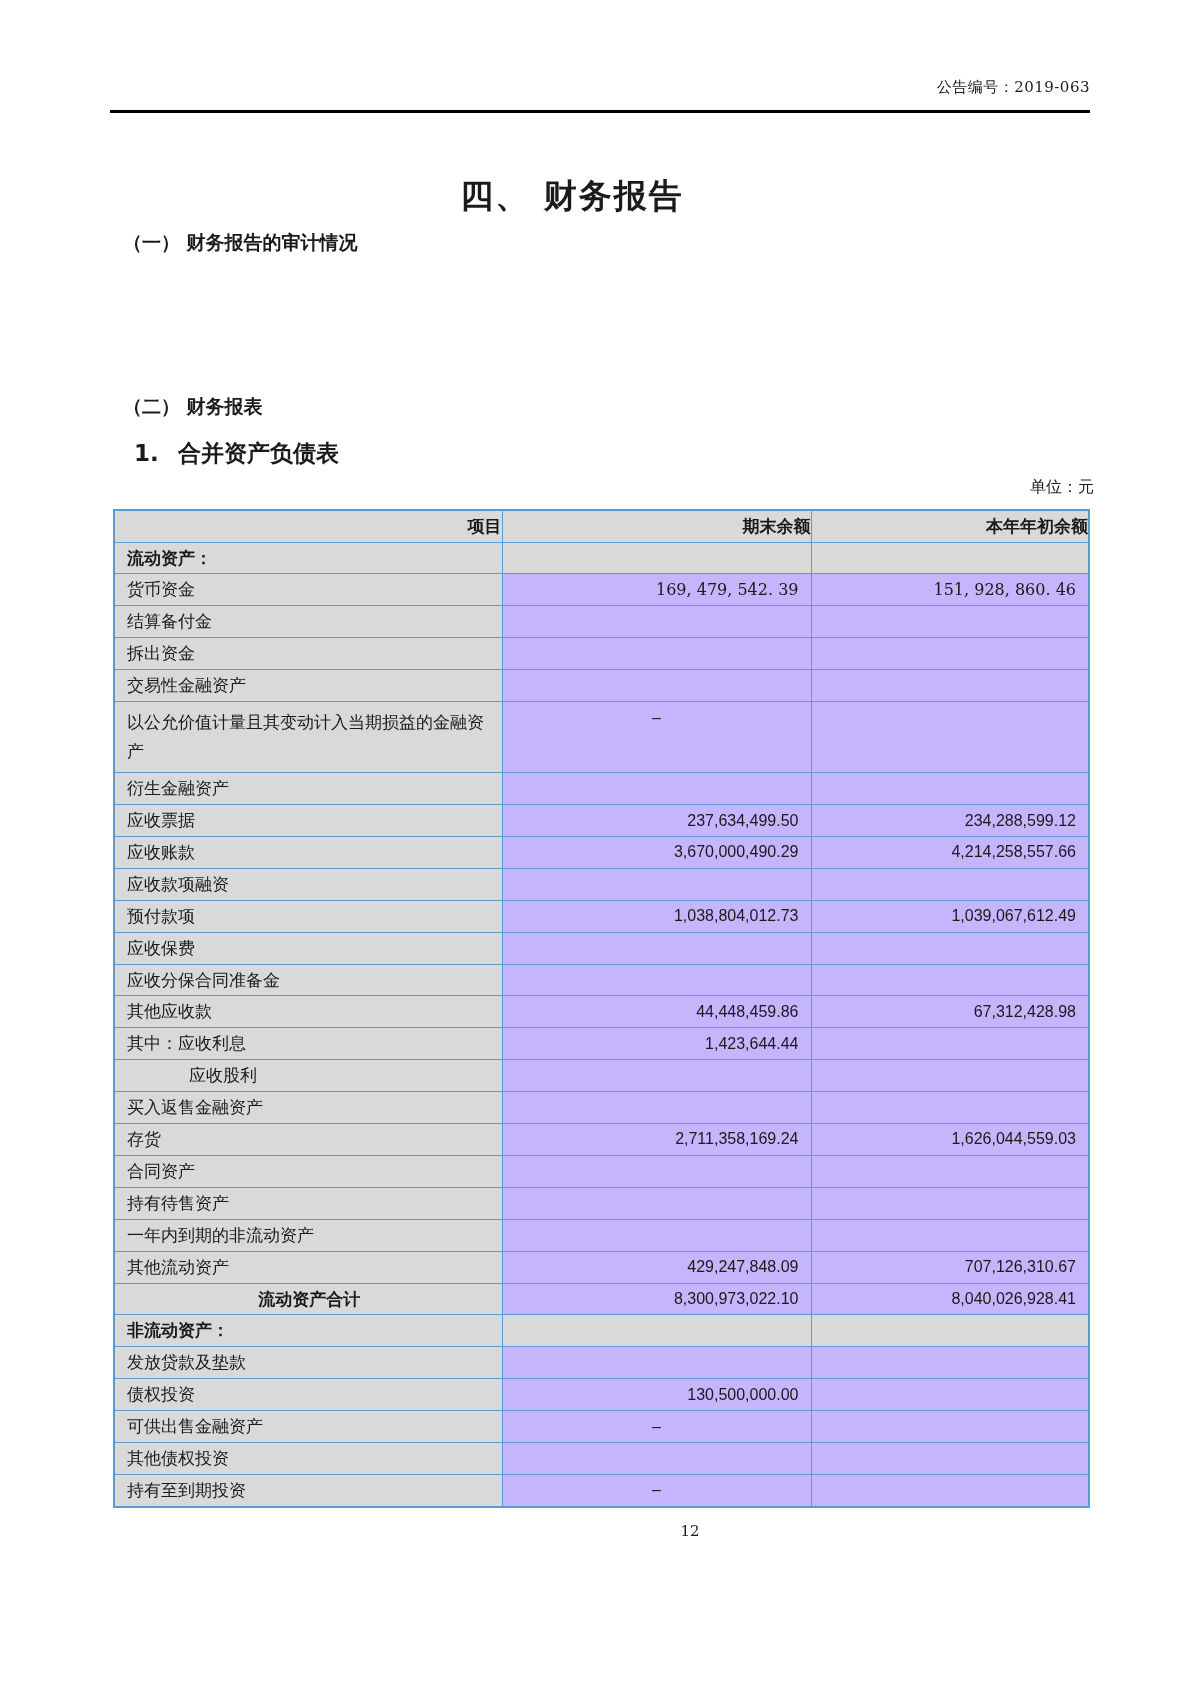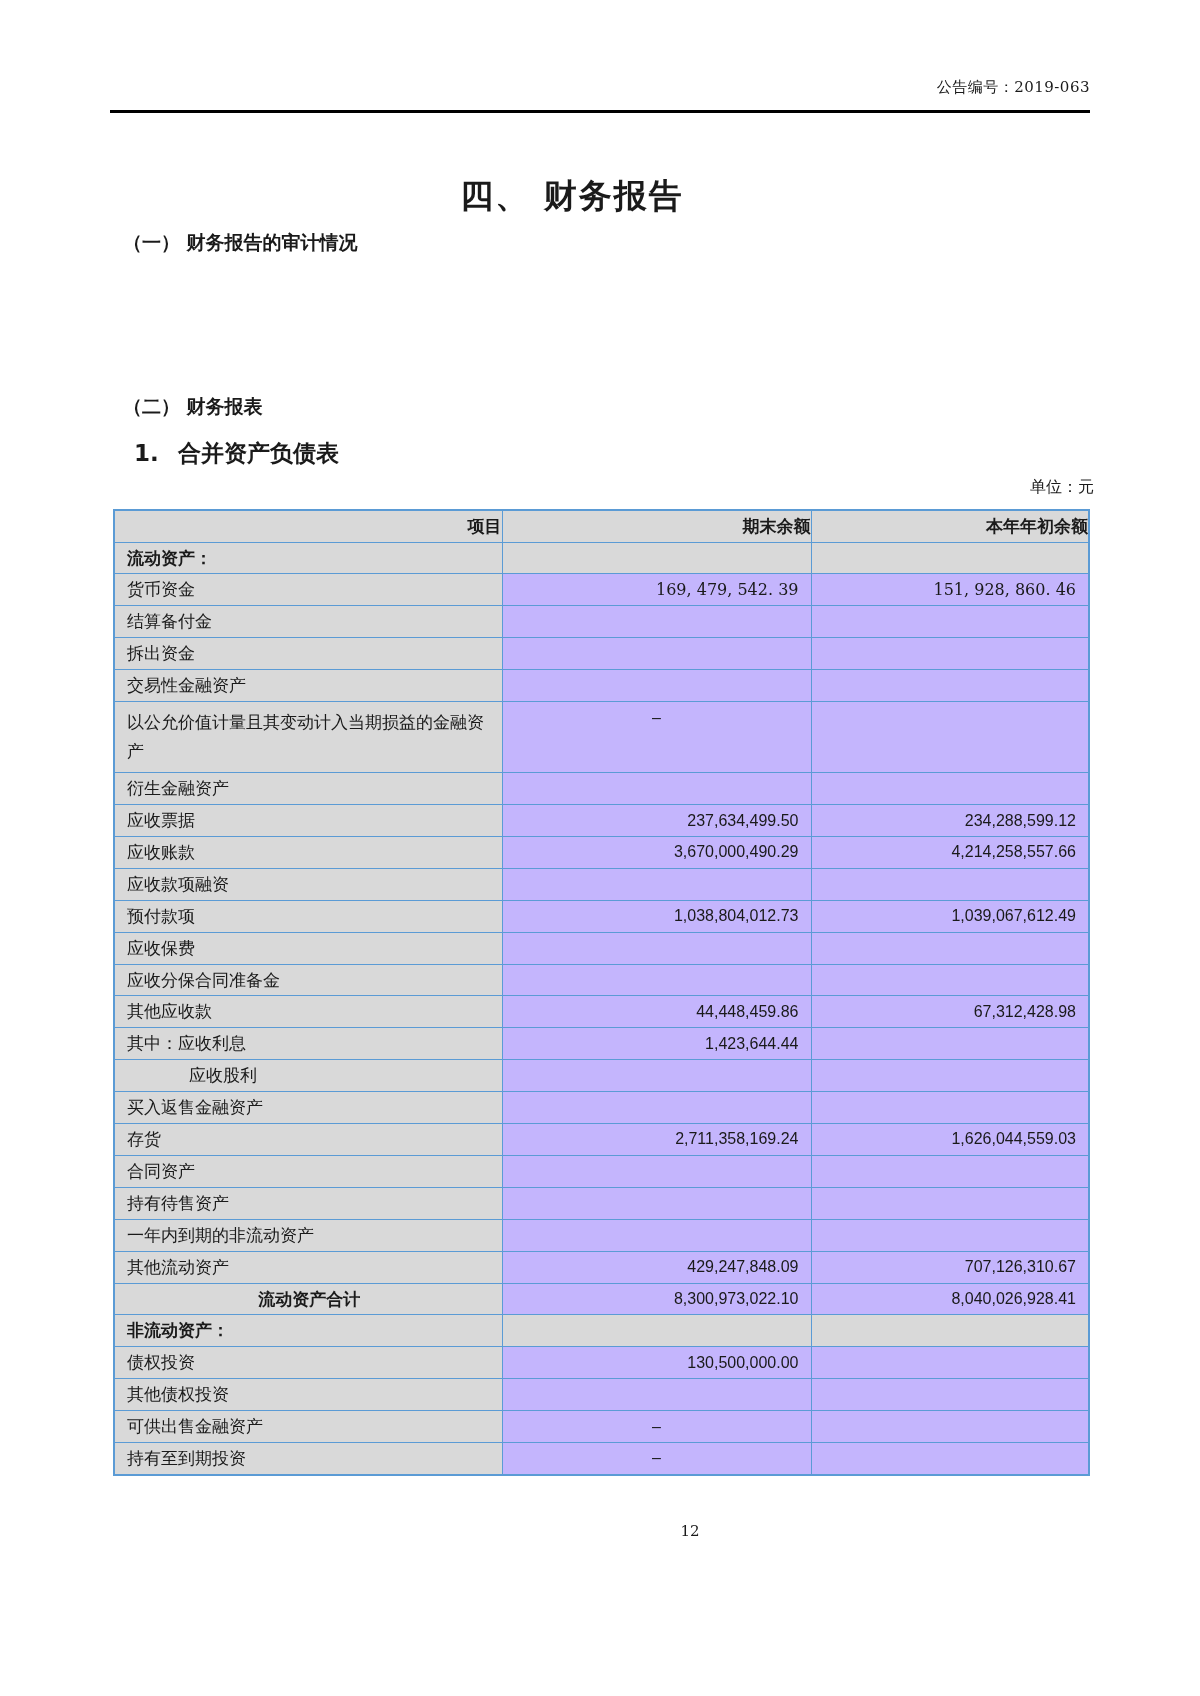--- a/index.html
+++ b/index.html
@@ -258,35 +258,40 @@
           <td class="lab bold center">流动资产合计</td>
           <td class="val">8,300,973,022.10</td>
           <td class="val">8,040,026,928.41</td>
         </tr>
         <tr>
           <td class="lab bold">非流动资产：</td>
           <td class="val gray"></td>
           <td class="val gray"></td>
         </tr>
         <tr>
+          <td class="lab">发放贷款及垫款</td>
+          <td class="val"></td>
+          <td class="val"></td>
+        </tr>
+        <tr>
           <td class="lab">债权投资</td>
           <td class="val">130,500,000.00</td>
           <td class="val"></td>
         </tr>
         <tr>
-          <td class="lab">其他债权投资</td>
-          <td class="val"></td>
-          <td class="val"></td>
-        </tr>
-        <tr>
           <td class="lab">可供出售金融资产</td>
           <td class="val center">–</td>
           <td class="val"></td>
         </tr>
         <tr>
+          <td class="lab">其他债权投资</td>
+          <td class="val"></td>
+          <td class="val"></td>
+        </tr>
+        <tr>
           <td class="lab">持有至到期投资</td>
           <td class="val center">–</td>
           <td class="val"></td>
         </tr>
       </tbody>
   </table>
 
   <div class="pgnum">12</div>
 
 </div>

